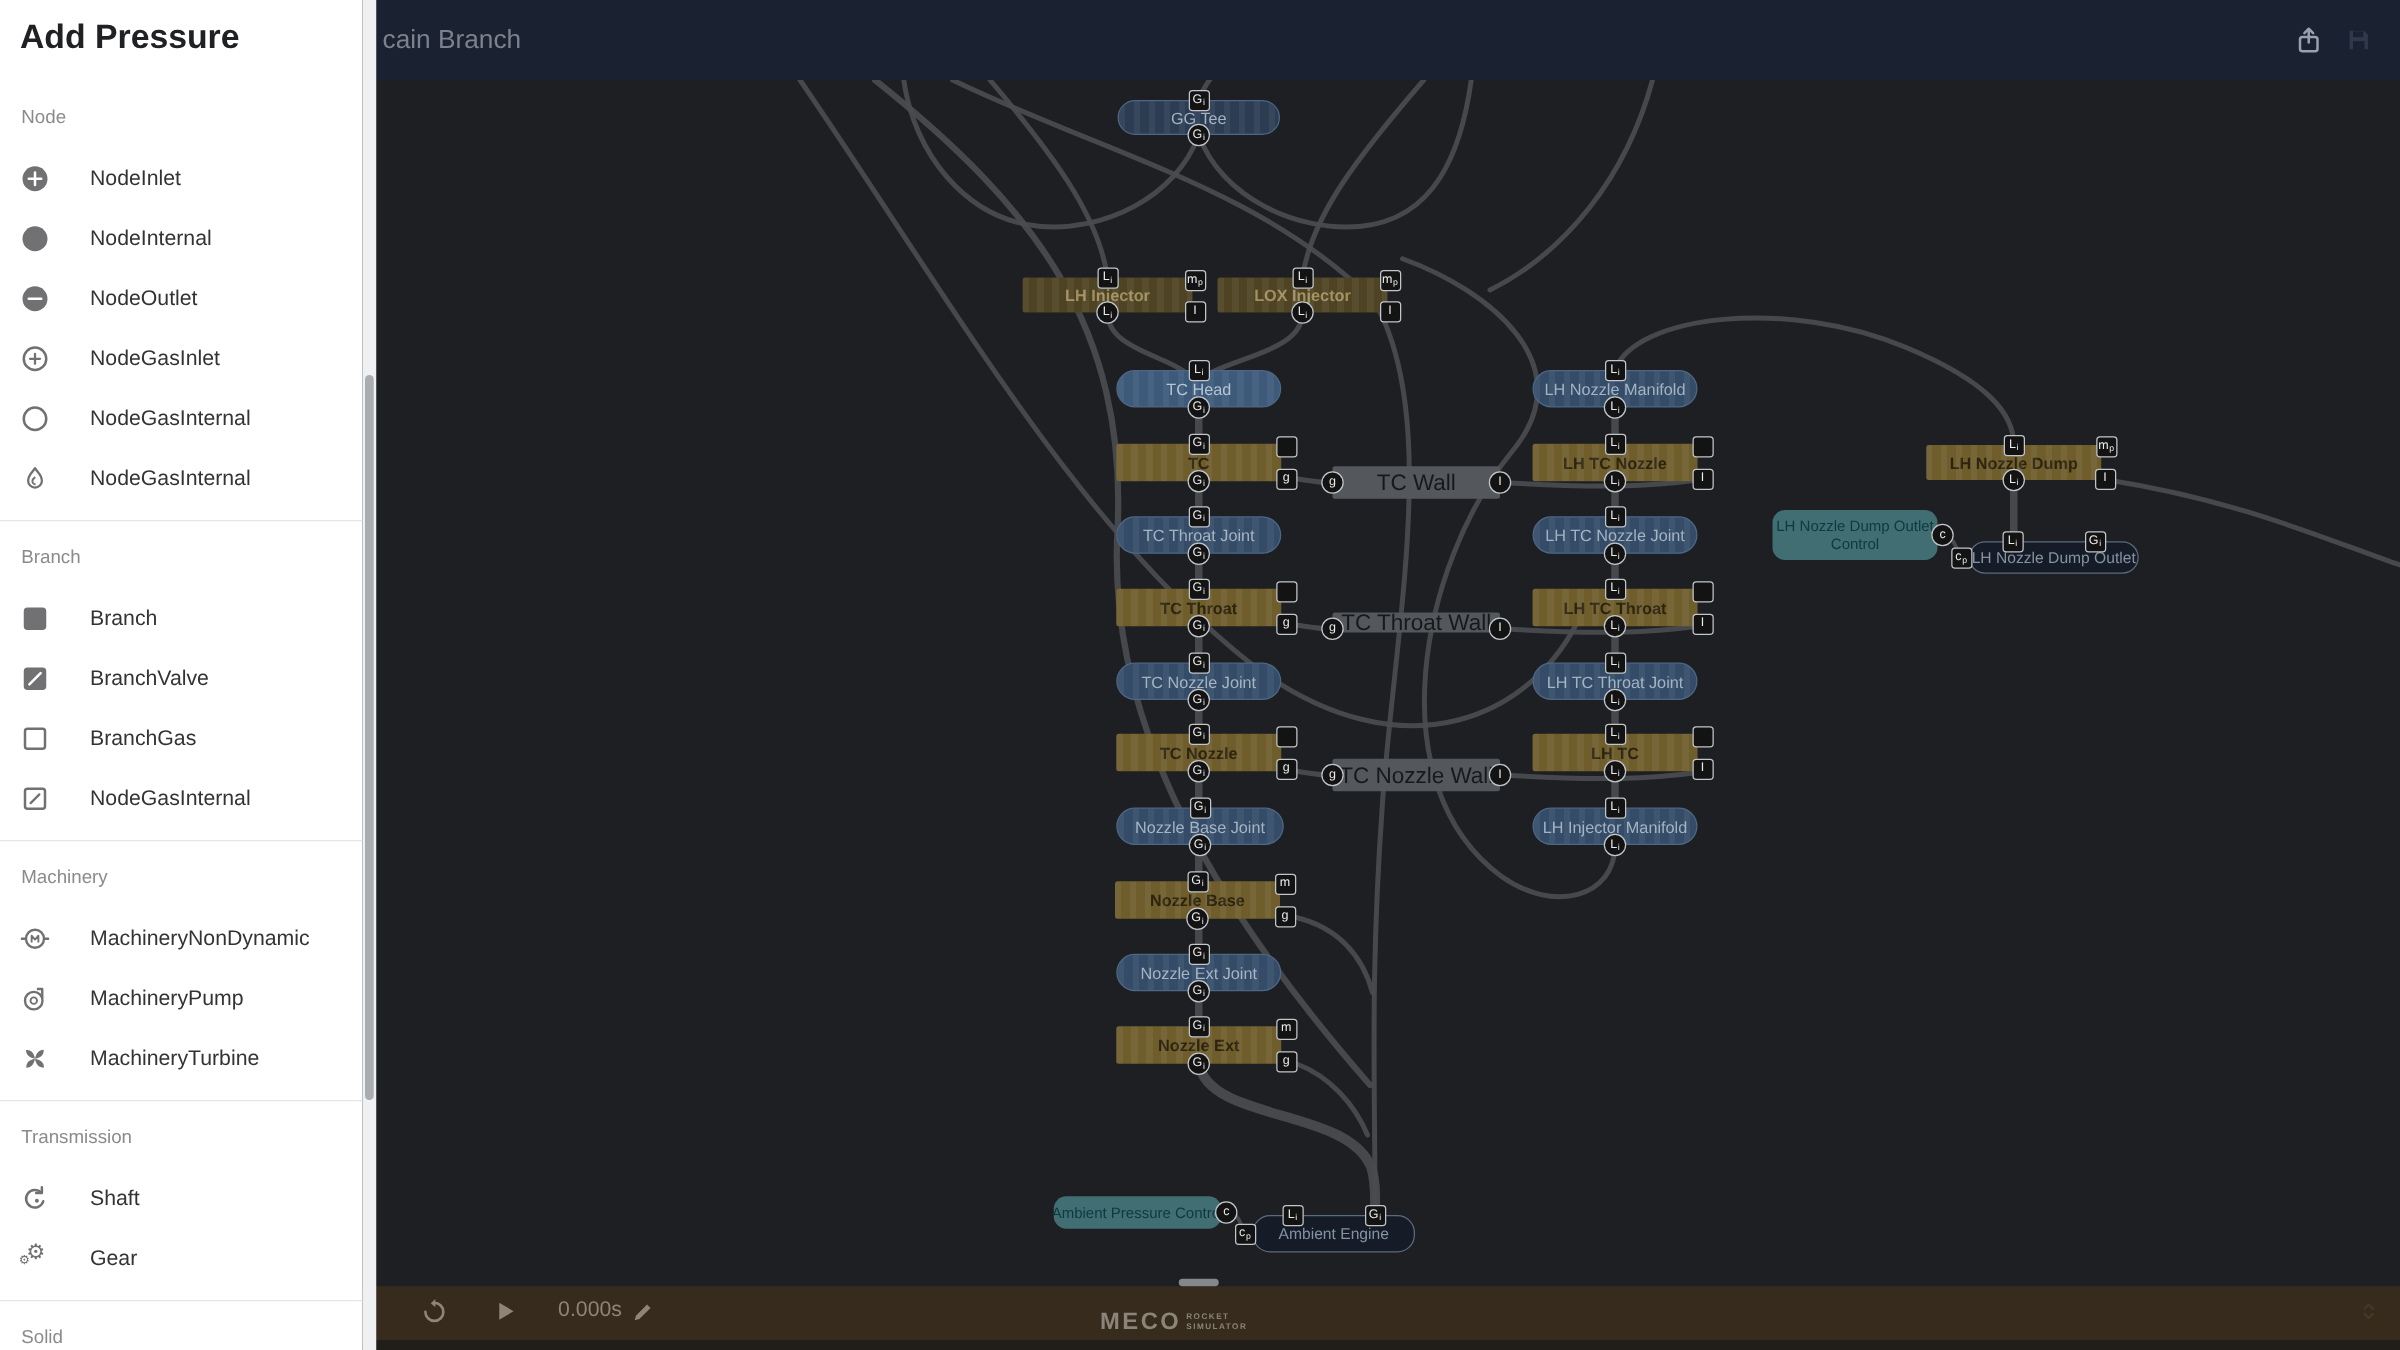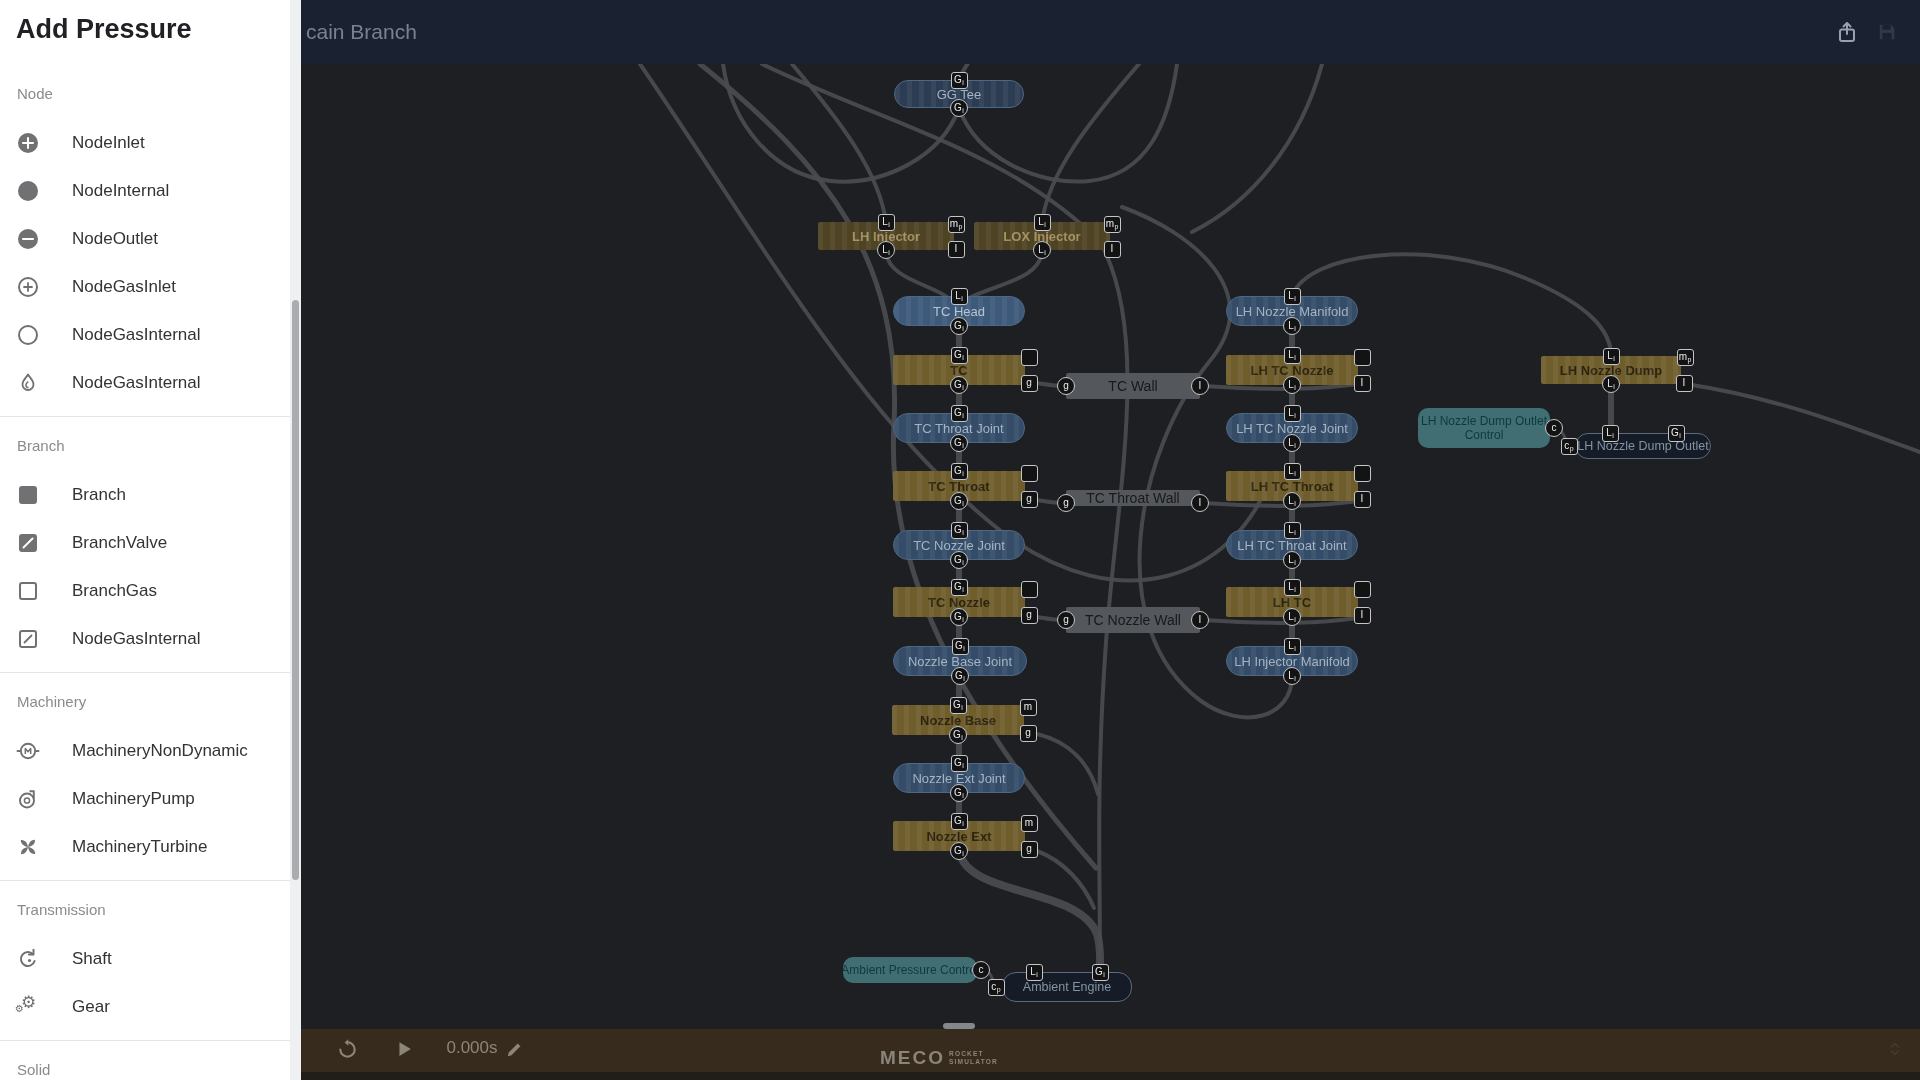--- a/index.html
+++ b/index.html
@@ -14,21 +14,21 @@
   .tb-icon{width:26px;height:26px;display:flex;align-items:center;justify-content:center;cursor:pointer;}
 
   
   .canvas{position:absolute;left:0;top:64px;width:1920px;height:965px;overflow:hidden;background:#1d1f23;z-index:1;}
   svg.edges{position:absolute;left:0;top:0;}
   .node{position:absolute;display:flex;flex-direction:column;align-items:center;justify-content:center;
         text-align:center;font-size:13px;box-sizing:border-box;overflow:hidden;white-space:nowrap;z-index:2;cursor:pointer;}
   .node.pill{border-radius:15px;border:1px solid #4d6785;background:#344c68;color:#a2b2c2;}
   .node.pipe{background:#6f5d2c;color:#2c240f;font-weight:600;border-radius:2px;}
   .node.pipe-dim{background:#4e4323;color:#a3905f;font-weight:600;border-radius:2px;}
-  .node.wall{background:#54585c;color:#17191b;border-radius:2px;font-size:14px;}
+  .node.wall{background:#54585c;color:#17191b;border-radius:2px;font-size:18px;}
   .node.control{background:#416e72;color:#0d3a40;border-radius:10px;font-size:12px;font-weight:500;line-height:1.2;}
   .node.outlet{background:#151c28;border:1px solid #5c6b7b;color:#8492a1;border-radius:14px;font-size:12.5px;}
   .striped::before{content:"";position:absolute;inset:0;border-radius:inherit;pointer-events:none;
         background:repeating-linear-gradient(90deg,rgba(255,255,255,.055) 0 5px,rgba(0,0,0,0) 5px 12px);}
   .port{position:absolute;width:17px;height:17px;background:#131313;border:1.5px solid #c2c6ca;color:#ececec;
         display:flex;align-items:center;justify-content:center;font-size:10px;line-height:1;z-index:3;
         box-sizing:border-box;cursor:crosshair;}
   .port.sq{border-radius:3px;}
   .port.ci{border-radius:50%;width:18px;height:18px;}
   .port .ps{font-size:7px;margin-top:5px;margin-left:.5px;}

